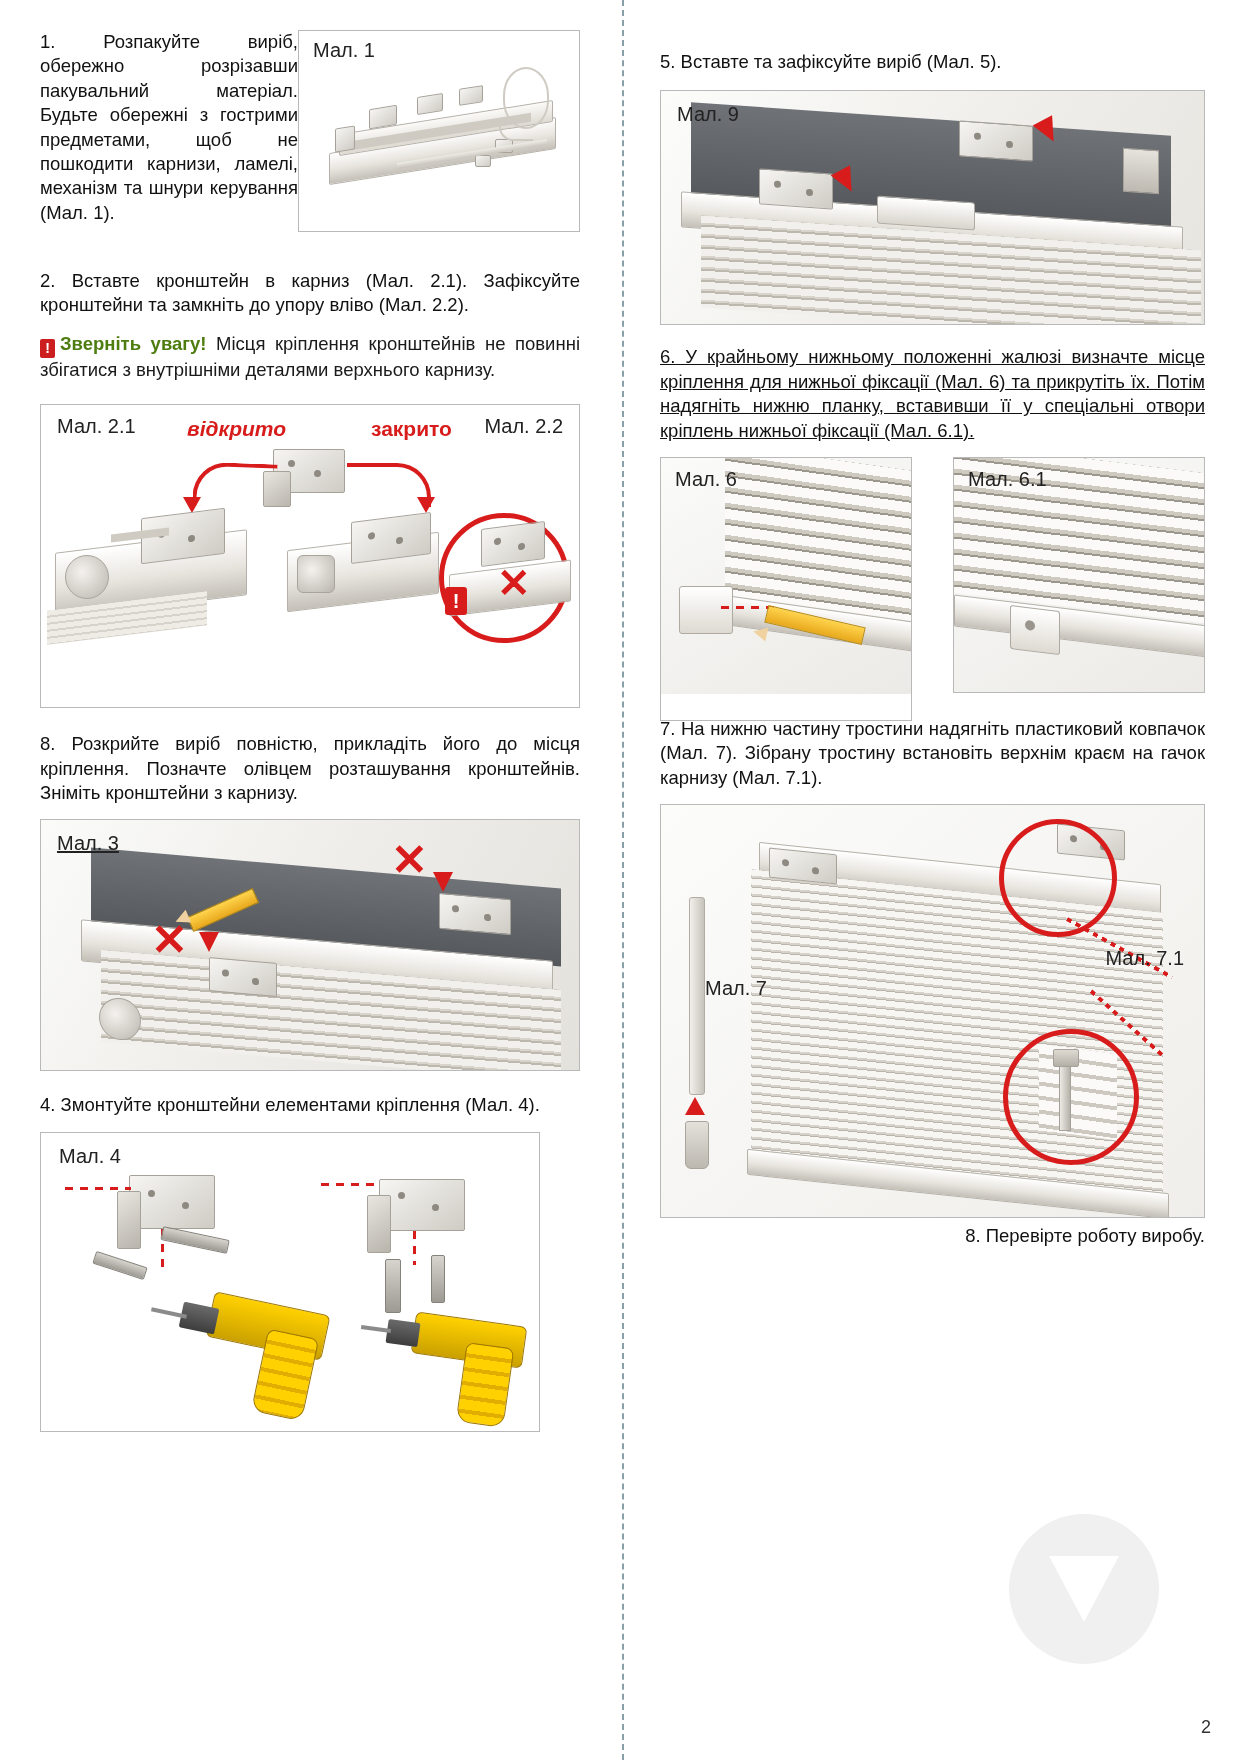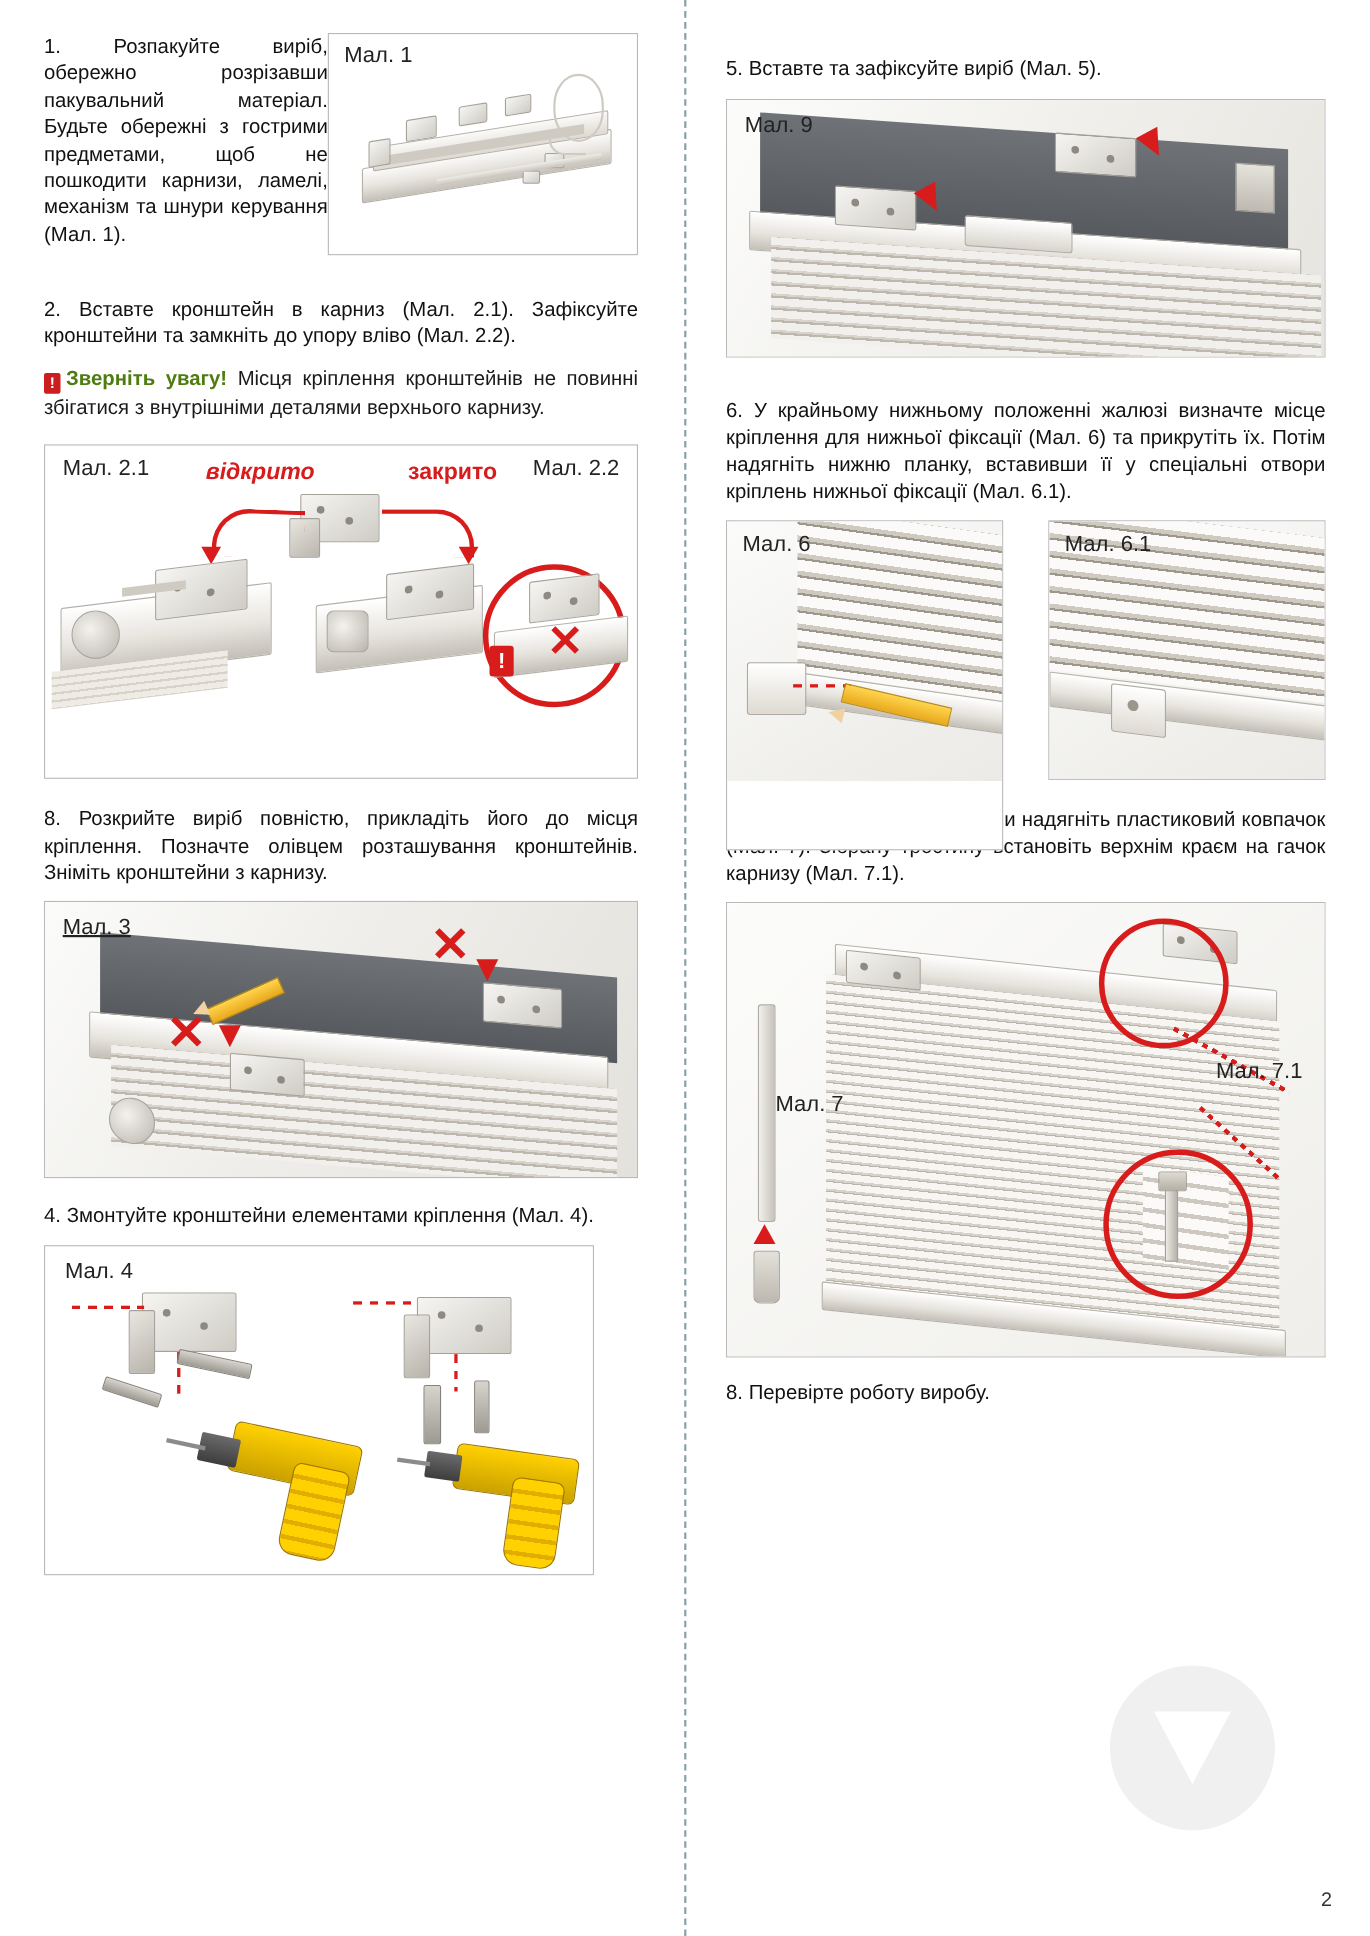--- a/index.html
+++ b/index.html
@@ -406,24 +406,24 @@
       <div class="arrow-red" style="left:376px; top:28px; border-left:11px solid transparent; border-right:11px solid transparent; border-top:24px solid #d81c1c; transform:rotate(-28deg);"></div>
       <div class="bracket" style="left:98px; top:80px; width:72px; height:34px; transform:skewY(4deg);">
         <div class="hole" style="left:14px; top:10px;"></div>
         <div class="hole" style="left:46px; top:16px;"></div>
       </div>
       <div class="arrow-red" style="left:174px; top:78px; border-left:11px solid transparent; border-right:11px solid transparent; border-top:24px solid #d81c1c; transform:rotate(-28deg);"></div>
       <div style="position:absolute; left:216px; top:108px; width:96px; height:26px; background:linear-gradient(to bottom,#ffffff,#d9d5cd); border:1px solid #b0aca4; border-radius:3px; transform:skewY(4deg);"></div>
       <div style="position:absolute; left:462px; top:58px; width:34px; height:42px; background:linear-gradient(to bottom,#e6e3dc,#bdb9b1); border:1px solid #a8a49c; transform:skewY(4deg);"></div>
     </div>
 
-    <p class="step" style="margin-top:36px;">6. У крайньому нижньому положенні жалюзі визначте місце кріплення для нижньої фіксації (Мал. 6) та прикрутіть їх. Потім надягніть нижню планку, вставивши її у спеціальні отвори кріплень нижньої фіксації (Мал. 6.1).</p>
+    <p class="step" style="margin-top:20px;text-decoration:underline;">6. У крайньому нижньому положенні жалюзі визначте місце кріплення для нижньої фіксації (Мал. 6) та прикрутіть їх. Потім надягніть нижню планку, вставивши її у спеціальні отвори кріплень нижньої фіксації (Мал. 6.1).</p>
 
     <div style="position:relative; margin-top:14px; height:236px;">
-      <div class="fig" style="position:absolute; left:0; top:0; width:252px; height:300px;">
+      <div class="fig" style="position:absolute; left:0; top:0; width:252px; height:264px;">
         <div class="fig-label" style="left:14px; top:10px; z-index:50;">Мал. 6</div>
         <div class="windowwhite" style="left:0; top:0; width:252px; height:236px; background:linear-gradient(150deg,#fbfbfa,#ebeae6);"></div>
         <div class="slats tilt" style="left:64px; top:0; width:190px; height:150px; transform:skewY(8deg);"></div>
         <div class="railbar" style="left:60px; top:150px; width:190px; height:28px; transform:skewY(8deg);"></div>
         <div style="position:absolute; left:18px; top:128px; width:52px; height:46px; background:linear-gradient(to bottom,#ffffff,#dedad2); border:1px solid #aeaaa2; border-radius:3px;"></div>
         <div class="dashes" style="left:60px; top:148px; width:54px;"></div>
         <div class="pencil-body" style="left:104px; top:158px; width:98px; height:16px; transform:rotate(13deg);"></div>
         <div class="pencil-tip" style="left:92px; top:168px; transform:rotate(13deg);"></div>
       </div>
 
@@ -464,18 +464,18 @@
       <div class="redcircle" style="left:342px; top:224px; width:126px; height:126px;"></div>
       <div style="position:absolute; left:378px; top:244px; width:78px; height:86px; background:repeating-linear-gradient(to bottom,#fbfaf8 0 10px,#cdc9c1 10px 14px); transform:skewY(8deg);"></div>
       <div style="position:absolute; left:398px; top:252px; width:10px; height:72px; background:linear-gradient(to right,#eceae4,#b6b2aa); border:1px solid #a5a199;"></div>
       <div style="position:absolute; left:392px; top:244px; width:24px; height:16px; background:linear-gradient(to bottom,#dedad2,#b4b0a8); border:1px solid #a5a199; border-radius:2px;"></div>
 
       <div style="position:absolute; left:406px; top:112px; width:120px; height:4px; background-image:repeating-linear-gradient(to right,#d81c1c 0 5px,transparent 5px 10px); transform:rotate(29deg); transform-origin:left center;"></div>
       <div style="position:absolute; left:430px; top:184px; width:96px; height:4px; background-image:repeating-linear-gradient(to right,#d81c1c 0 5px,transparent 5px 10px); transform:rotate(42deg); transform-origin:left center;"></div>
       <div class="fig-label" style="right:20px; top:142px;">Мал. 7.1</div>
     </div>
 
-    <p class="step" style="margin-top:20px; text-align:left;">8. Перевірте роботу виробу.</p>
+    <p class="step" style="margin-top:6px; text-align:right;">8. Перевірте роботу виробу.</p>
   </div>
 
   <div class="watermark"></div>
   <div class="pagenum">2</div>
 </div>
 
 </body></html>

